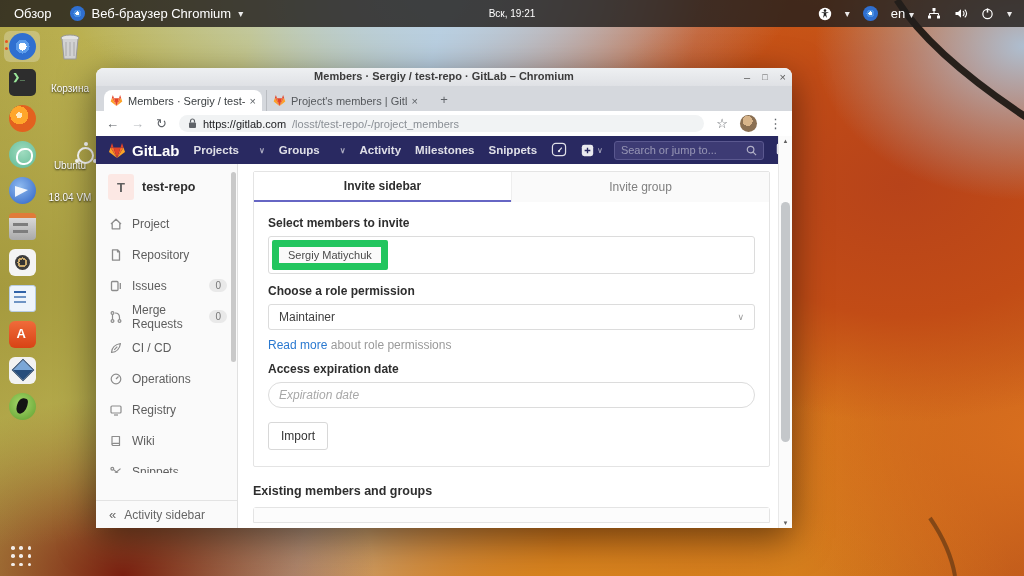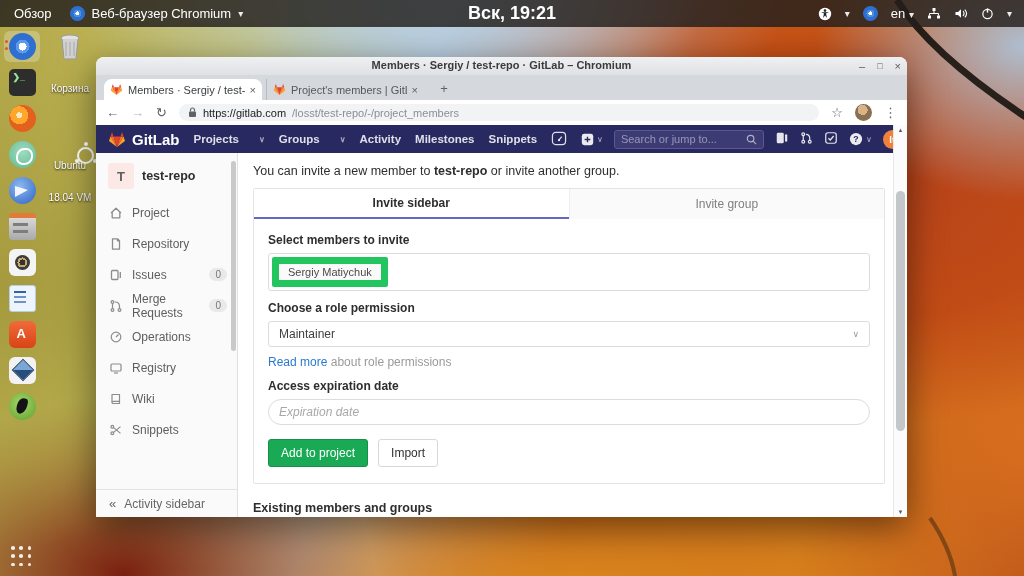--- a/index.html
+++ b/index.html
@@ -21,21 +21,21 @@
   .stem { position:absolute; left:0; top:0; pointer-events:none; }
 
   
   .panel { position:absolute; left:0; top:0; width:1024px; height:27px;
     background:rgba(34,30,28,.82); color:#fff; display:flex; align-items:center;
     font-size:13px; z-index:50; }
   .panel .left { display:flex; align-items:center; gap:18px; padding-left:14px; }
   .panel .appgrp { display:flex; align-items:center; gap:7px; }
   .mini-chromium { width:15px; height:15px; border-radius:50%;
     background:radial-gradient(circle at 50% 50%, #fff 0 2px, #4a90e2 2px 4px, #2f6fd0 4px 8px); }
-  .panel .clock { position:absolute; left:50%; transform:translateX(-50%); font-weight:bold; font-size:18px; }
+  .panel .clock { position:absolute; left:50%; transform:translateX(-50%); font-weight:normal; font-size:10px; }
   .panel .right { margin-left:auto; display:flex; align-items:center; gap:13px; padding-right:12px; }
   .pglyph { font-size:10px; opacity:.9; }
   .picon svg { display:block; }
 
   
   .dock { position:absolute; left:0; top:27px; bottom:0; width:44px; z-index:40;
     display:flex; flex-direction:column; align-items:center; padding-top:4px; gap:5px; }
   .dock-item { position:relative; width:36px; height:31px; display:flex; align-items:center; justify-content:center; border-radius:6px; }
   .dock-item.active { background:rgba(255,255,255,.25); }
   .dock-item.active::before { content:""; position:absolute; left:1px; top:9px; width:3px; height:3px; border-radius:50%;
@@ -78,21 +78,21 @@
   .desk-icon .lbl { display:block; margin-top:20px; line-height:1.15; }
   .trash-pos { left:44px; top:33px; }
   .vm-pos { left:44px; top:140px; }
   .ubuntu-logo { width:31px; height:31px; margin:0 auto; border-radius:50%; background:#e95420; position:relative; }
   .ubuntu-logo::after { content:""; position:absolute; left:7px; top:7px; width:13px; height:13px;
     border:2.5px solid #fff; border-radius:50%; }
   .ubuntu-logo::before { content:""; position:absolute; left:14px; top:2px; width:4px; height:4px; border-radius:50%;
     background:#fff; box-shadow:-9px 17px 0 #fff, 9px 17px 0 #fff; }
 
   
-  .window { position:absolute; left:96px; top:57px; width:811px; height:460px; z-index:60;
+  .window { position:absolute; left:96px; top:68px; width:696px; height:460px; z-index:60;
     display:flex; flex-direction:column; border-radius:8px 8px 0 0; overflow:hidden;
     box-shadow:0 10px 36px rgba(0,0,0,.5); background:#fff; }
   .titlebar { height:18px; background:linear-gradient(#eef0f2,#dfe1e5); position:relative; flex:0 0 18px; }
   .titlebar .title { position:absolute; left:0; right:0; top:2px; text-align:center;
     font-size:11px; font-weight:bold; color:#3b3b3b; }
   .winctl { position:absolute; right:6px; top:1px; display:flex; gap:12px; color:#5c5c5c; font-size:11px; }
   .winctl span { line-height:16px; cursor:default; }
 
   .tabstrip { height:25px; flex:0 0 25px; background:#d5d8dd; position:relative; }
   .tab { position:absolute; top:4px; height:21px; width:158px; display:flex; align-items:center;
@@ -491,20 +491,27 @@
                     <circle cx="3.5" cy="3" r="1.4" fill="none" stroke="#8c8c8c" stroke-width="1.2"></circle>
                     <circle cx="3.5" cy="11" r="1.4" fill="none" stroke="#8c8c8c" stroke-width="1.2"></circle>
                     <circle cx="10.5" cy="11" r="1.4" fill="none" stroke="#8c8c8c" stroke-width="1.2"></circle>
                     <path d="M3.5 4.4 V9.6 M6 3 C9 3 10.5 4.5 10.5 7.5 V9.6" fill="none" stroke="#8c8c8c" stroke-width="1.2"></path>
                   </svg>
                 <span>Merge Requests</span>
                 <span class="side-badge">0</span>
               </div>
               <div class="side-item">
                 <svg class="sico" viewBox="0 0 14 14">
+                    <path d="M2.5 11.5 C2.8 7 5.5 3.5 11.5 2.5 C10.5 8.5 7 11.2 2.5 11.5 Z" fill="none" stroke="#8c8c8c" stroke-width="1.2" stroke-linejoin="round"></path>
+                    <path d="M8.3 5.7 L5.2 8.8" stroke="#8c8c8c" stroke-width="1.2"></path>
+                  </svg>
+                <span>CI / CD</span>
+              </div>
+              <div class="side-item">
+                <svg class="sico" viewBox="0 0 14 14">
                     <circle cx="7" cy="7" r="4.8" fill="none" stroke="#8c8c8c" stroke-width="1.2"></circle>
                     <path d="M7 7 L9.5 4.5" stroke="#8c8c8c" stroke-width="1.2"></path>
                   </svg>
                 <span>Operations</span>
               </div>
               <div class="side-item">
                 <svg class="sico" viewBox="0 0 14 14">
                     <rect x="2" y="3" width="10" height="7" rx="1" fill="none" stroke="#8c8c8c" stroke-width="1.2"></rect>
                     <path d="M5 12 H9" stroke="#8c8c8c" stroke-width="1.2"></path>
                   </svg>
@@ -528,21 +535,20 @@
 
             </div>
             <span class="side-thumb"></span>
             <div class="collapse-bar">
               <span class="chev">«</span>
               <span>Activity sidebar</span>
             </div>
           </div>
 
           <div class="content">
-            <p class="intro"><span>You can invite a new member to </span><b>test-repo</b><span> or invite another group.</span></p>
 
             <div class="invite-card">
               <div class="inv-tabs">
                 <div class="inv-tab on">Invite sidebar</div>
                 <div class="inv-tab off">Invite group</div>
               </div>
               <div class="inv-body">
                 <div class="flabel first">Select members to invite</div>
                 <div class="chip-input">
                   <span class="chip">Sergiy Matiychuk</span>
@@ -552,21 +558,20 @@
                 <div class="selectbox">
                   <span>Maintainer</span>
                   <span class="caret">∨</span>
                 </div>
                 <p class="hint"><a href="#">Read more</a><span> about role permissions</span></p>
 
                 <div class="flabel">Access expiration date</div>
                 <input class="txt-input" readonly="" placeholder="Expiration date" style="">
 
                 <div class="btn-row">
-                  <button class="btn btn-green">Add to project</button>
                   <button class="btn btn-white">Import</button>
                 </div>
               </div>
             </div>
 
             <div class="exist-head">Existing members and groups</div>
 
             <div class="members-card">
               <div class="mc-header">
                 

